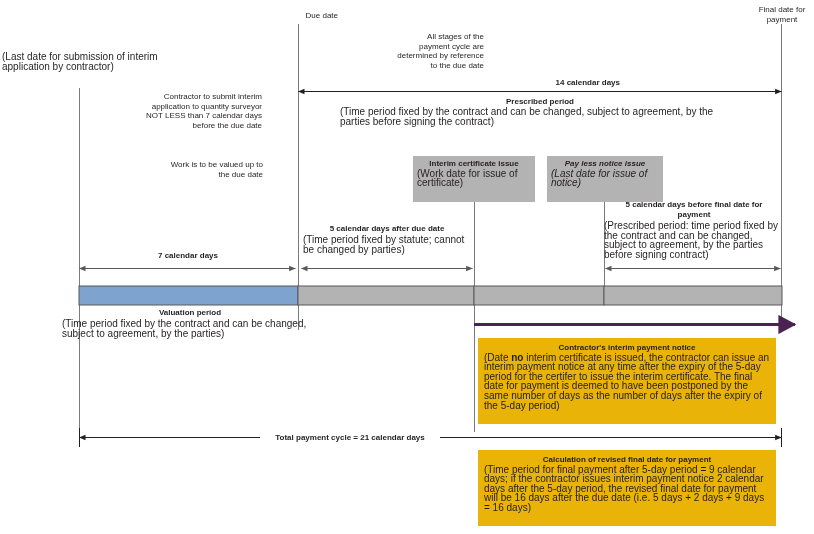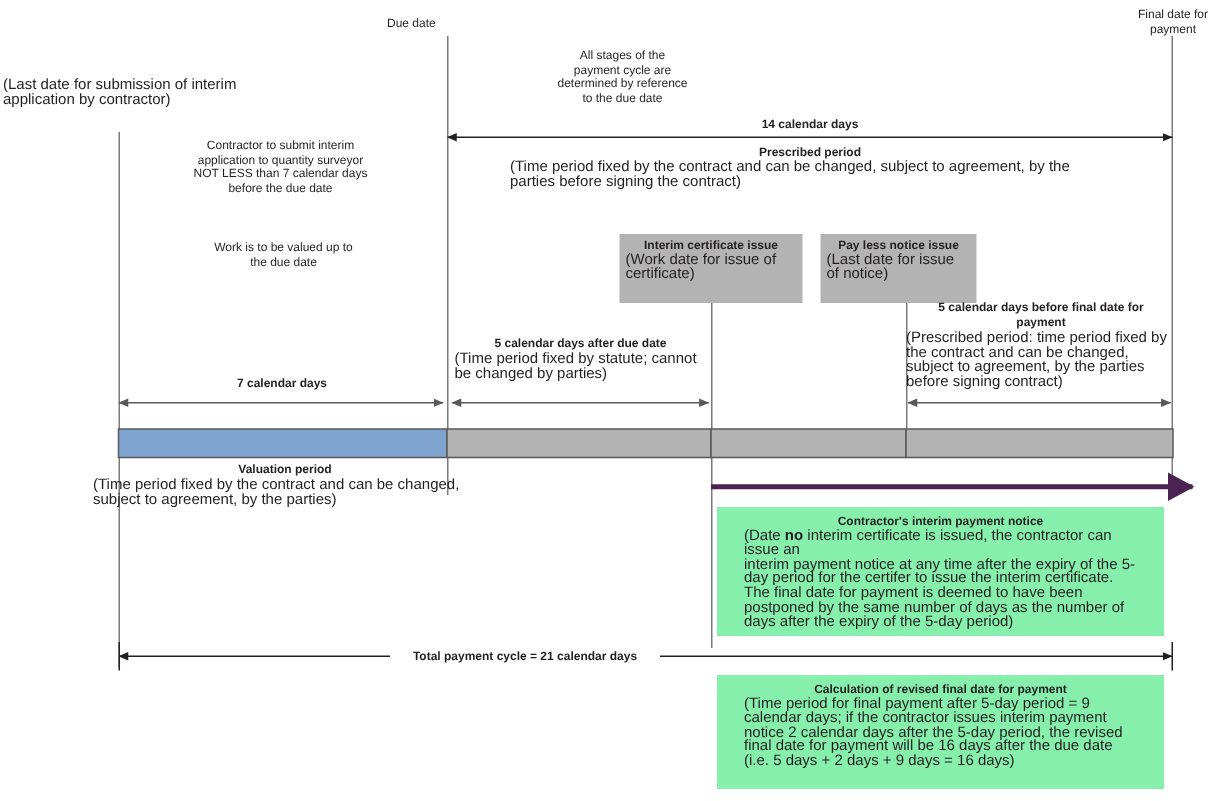--- a/index.html
+++ b/index.html
@@ -12,39 +12,39 @@
     position:relative;
     width:814px;
     height:534px;
     overflow:hidden;
     background:#ffffff;
   }
   .abs{position:absolute;}
   .txt{
     font-size:8px;
     line-height:9.6px;
-    text-align:center;
+    text-align:right;
     color:#231f20;
     white-space:pre-line;
   }
   .txt.b{font-weight:bold;}
   .ttl{font-weight:bold;font-size:8px;line-height:9.6px;text-align:center;}
   .sub{font-size:10px;line-height:9.6px;text-align:left;}
   
   .gbox{
     position:absolute;
     background:#b3b3b3;
     padding:3px 4px;
     box-sizing:border-box;
     margin-top:12px;
   }
   .bluebox{
     position:absolute;
-    background:#86efac;
-    padding:5px 18px;
+    background:#eab308;
+    padding:5px 6px;
     box-sizing:border-box;
   }
   svg.ov{position:absolute;left:0;top:0;width:814px;height:534px;overflow:visible;}
   .nb{pointer-events:none;}
 </style>
 </head>
 <body>
 
 <div id="canvas">
 
@@ -91,21 +91,21 @@
     <rect x="604" y="286" width="178" height="19" fill="#b3b3b3" stroke="#58595b" stroke-width="1"></rect>
 
     <line x1="474" y1="324.5" x2="795" y2="324.5" stroke="#4b2353" stroke-width="3.2" marker-end="url(#arrPurple)"></line>
 
     <line x1="79.5" y1="437.5" x2="260" y2="437.5" stroke="#231f20" stroke-width="1" marker-start="url(#arrL)"></line>
     <line x1="440" y1="437.5" x2="781.5" y2="437.5" stroke="#231f20" stroke-width="1" marker-end="url(#arrR)"></line>
     <line x1="79.5" y1="428" x2="79.5" y2="447" stroke="#231f20" stroke-width="1"></line>
     <line x1="781.5" y1="428" x2="781.5" y2="447" stroke="#231f20" stroke-width="1"></line>
   </svg>
 
-  <div class="abs txt" style="left:258px;top:11px;width:80px;text-align:left;">Due date</div>
+  <div class="abs txt" style="left:258px;top:11px;width:80px;text-align:right;">Due date</div>
 
   <div class="abs txt" style="left:736px;top:5px;width:92px;text-align:center;">Final date for
 payment</div>
 
   <div class="abs sub" style="left:2px;top:52px;width:156px;">(Last date for submission of
 interim application by contractor)</div>
 
   <div class="abs txt" style="left:112px;top:92px;width:150px;">Contractor to submit interim
 application to quantity surveyor
 NOT LESS than 7 calendar days
@@ -125,21 +125,21 @@
   <div class="abs ttl" style="left:450px;top:97px;width:180px;">Prescribed period</div>
   <div class="abs sub" style="left:340px;top:107px;width:400px;">(Time period fixed by the contract and can be changed, subject to agreement,
 by the parties before signing the contract)</div>
 
   <div class="gbox" style="left:413px;top:144px;width:122px;height:46px;">
     <div class="ttl">Interim certificate issue</div>
     <div class="sub">(Work date for issue of
 certificate)</div>
   </div>
 
-  <div class="gbox" style="left:547px;top:144px;width:104px;height:46px;">
+  <div class="gbox" style="left:547px;top:144px;width:116px;height:46px;font-style:italic;">
     <div class="ttl">Pay less notice issue</div>
     <div class="sub">(Last date for issue of
 notice)</div>
   </div>
 
   <div class="abs ttl" style="left:307px;top:224px;width:160px;">5 calendar days after due date</div>
   <div class="abs sub" style="left:303px;top:235px;width:168px;">(Time period fixed by statute;
 cannot be changed by parties)</div>
 
   <div class="abs ttl" style="left:608px;top:200px;width:172px;">5 calendar days before final date for

